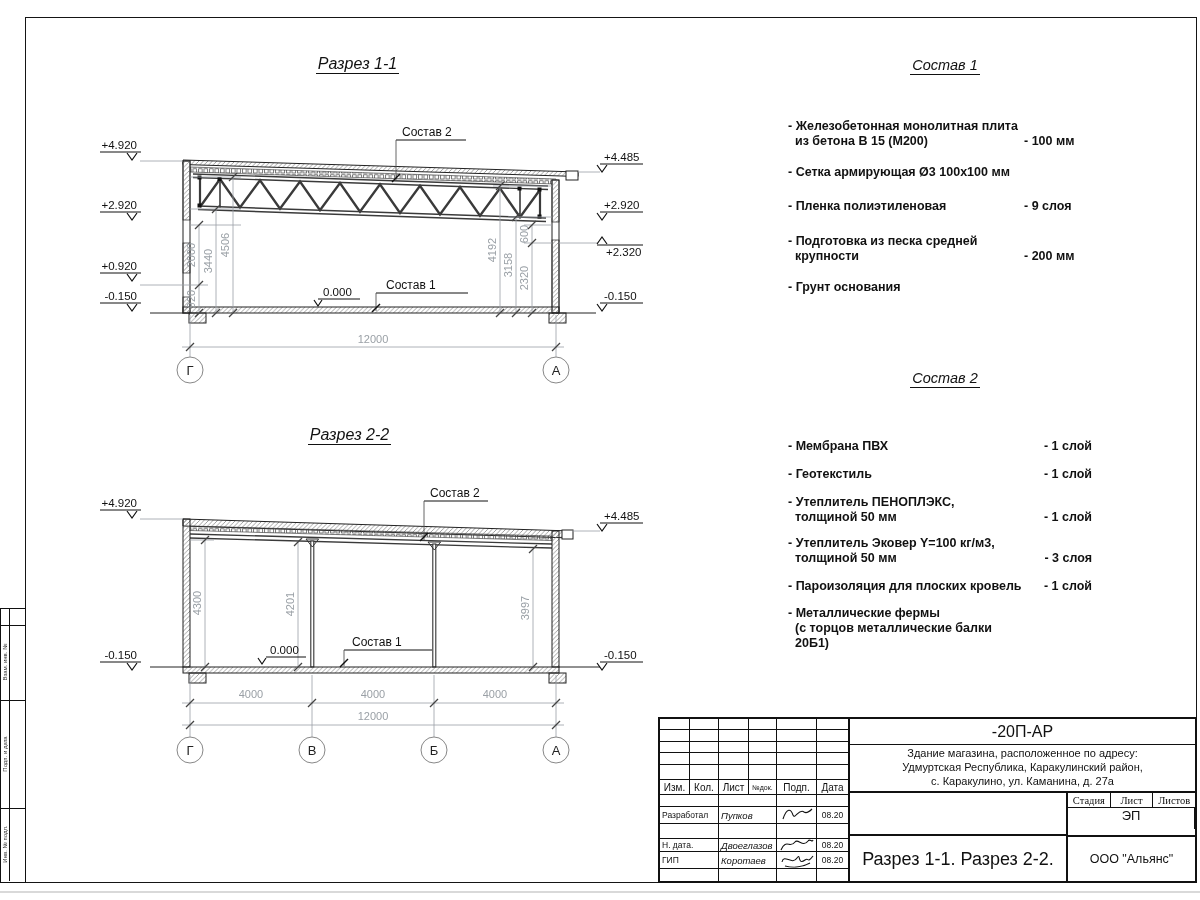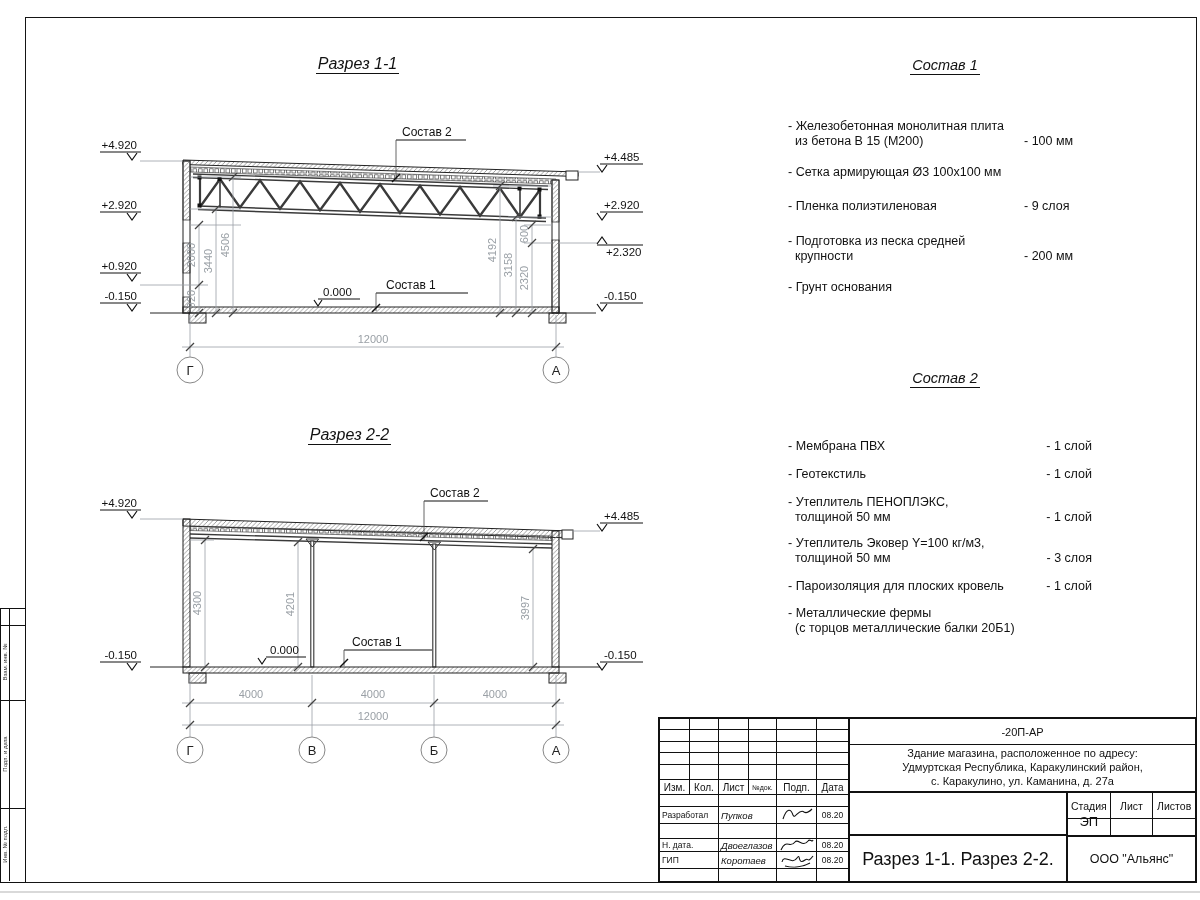--- a/index.html
+++ b/index.html
@@ -9,21 +9,21 @@
          border:1.6px solid #151515;box-sizing:border-box;}
   .page-edge{position:absolute;left:0;top:891px;width:100%;height:2px;background:#d9d9d9;}
   svg.draw{position:absolute;left:0;top:0;}
   
   .sec-title{position:absolute;font-style:italic;font-size:16px;text-align:center;color:#111;}
   .sec-title span{border-bottom:1.2px solid #111;padding:0 2px 1px 2px;}
   .lst-title{position:absolute;font-style:italic;font-size:14.5px;text-align:center;color:#111;}
   .lst-title span{border-bottom:1.2px solid #111;padding:0 2px 1px 2px;}
   
   .lst{position:absolute;width:304px;font-size:12.5px;line-height:1.22;color:#111;}
-  .lst .row{display:flex;align-items:flex-end;}
+  .lst .row{display:flex;align-items:flex-end;font-weight:bold;}
   .lst .nm{flex:1;padding-right:4px;}
   .lst .nm .l2{display:block;padding-left:7px;}
   .lst1 .vl{width:68px;flex-shrink:0;}
   .lst2 .vl{width:60px;flex-shrink:0;text-align:right;}
   
   .tb{position:absolute;left:658px;top:717px;width:539px;height:166px;background:#fff;
       border:2px solid #111;box-sizing:border-box;font-size:9.5px;}
   .tb *{box-sizing:border-box;}
   .tb-left{position:absolute;left:0;top:0;width:190px;height:100%;border-right:2px solid #111;
            display:grid;grid-template-columns:30px 29px 30px 28px 40px auto;
@@ -32,35 +32,35 @@
               display:flex;align-items:center;padding:0 2px;position:relative;}
   .tb-left .c.last{border-right:none;}
   .tb-left .hd{font-size:10px;justify-content:center;padding:0;}
   .tb-left .hd.small{font-size:7px;}
   .tb-left .role{font-size:8.5px;}
   .tb-left .nm2{font-size:9.5px;font-style:italic;}
   .tb-left .dt{font-size:8.5px;justify-content:center;padding:0;}
   .sig-svg{position:absolute;left:0;top:-4px;}
   .tb-right{position:absolute;left:190px;top:0;right:0;height:100%;}
   .tb-code{position:absolute;left:0;right:0;top:0;height:26px;border-bottom:1px solid #111;
-           display:flex;align-items:center;justify-content:center;font-size:11px;}
+           display:flex;align-items:center;justify-content:center;font-size:16px;}
   .tb-proj{position:absolute;left:0;right:0;top:26px;height:48px;border-bottom:2px solid #111;
            display:flex;flex-direction:column;align-items:center;justify-content:center;
            font-size:11px;line-height:1.25;text-align:center;}
   .tb-mid{position:absolute;left:0;top:74px;width:218px;bottom:0;border-right:2px solid #111;}
   .tb-mid-top{position:absolute;left:0;right:0;top:0;height:43px;border-bottom:2px solid #111;}
   .tb-sheet-title{position:absolute;left:0;right:0;top:45px;bottom:0;display:flex;
            align-items:center;justify-content:center;font-size:18px;}
   .tb-rt{position:absolute;left:218px;top:74px;right:0;bottom:0;}
-  .tb-rt-hdr{position:absolute;left:0;right:0;top:0;height:26px;display:flex;}
+  .tb-rt-hdr{position:absolute;left:0;right:0;top:0;height:15px;display:flex;font-family:Liberation Serif, serif;}
   .tb-rt-hdr .h{border-right:1px solid #111;border-bottom:1px solid #111;flex:1;display:flex;
            align-items:center;justify-content:center;font-size:10.5px;}
   .tb-rt-hdr .h.last{border-right:none;}
   .tb-rt-vals{position:absolute;left:0;right:0;top:15px;height:29px;display:flex;
-           border-bottom:2px solid #111;}
+           border-bottom:2px solid #111;flex-direction:column;}
   .tb-rt-vals .v{border-right:1px solid #111;flex:1;display:flex;align-items:center;
            justify-content:center;font-size:13px;}
   .tb-rt-vals .v.last{border-right:none;}
   .tb-company{position:absolute;left:0;right:0;top:44px;bottom:0;display:flex;align-items:center;
            justify-content:center;font-size:12.5px;}
   
   .margin{position:absolute;left:0;top:608px;width:26px;height:275px;border:1.4px solid #111;
           border-right:1.6px solid #111;box-sizing:border-box;background:#fff;}
   .margin .cell{position:relative;border-bottom:1px solid #111;width:100%;}
   .margin .cell .inner{position:absolute;left:0;top:0;width:8px;height:100%;border-right:1px solid #111;}

